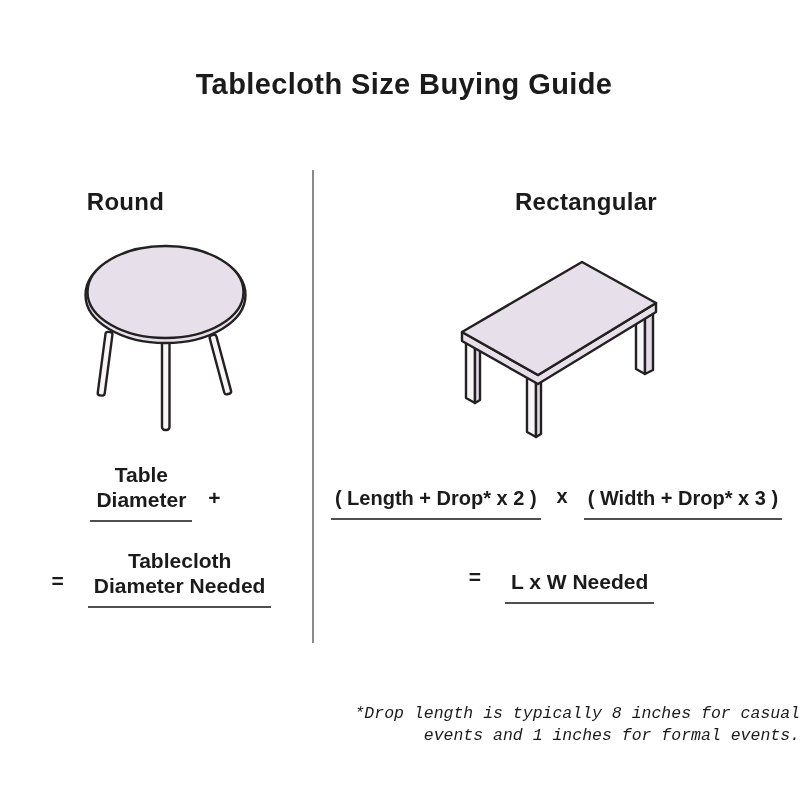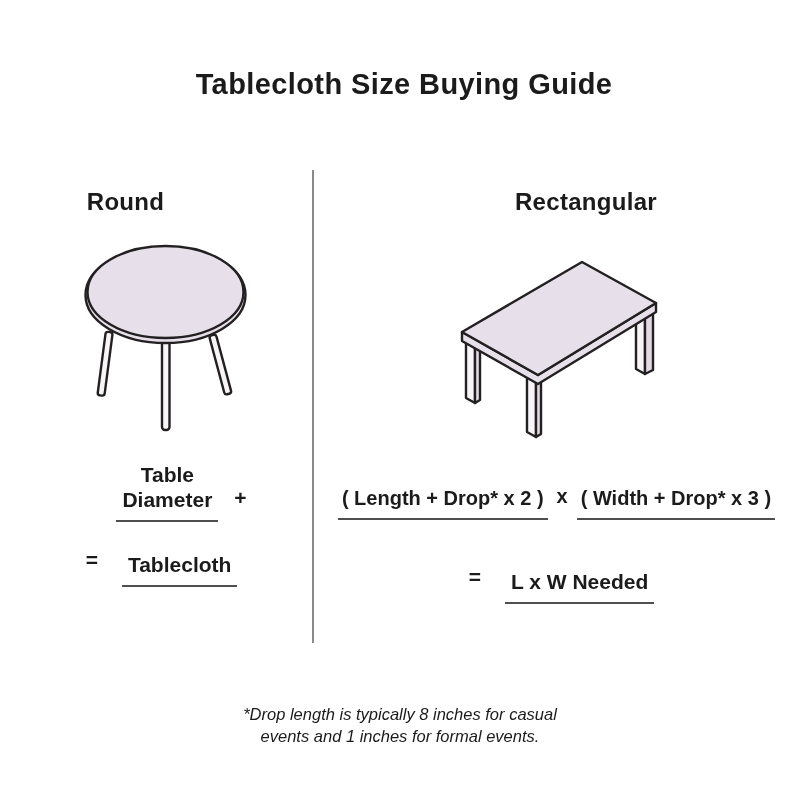--- a/index.html
+++ b/index.html
@@ -63,34 +63,35 @@
   .term {
     display: inline-block;
     text-align: center;
     line-height: 1.2;
     border-bottom: 2px solid var(--underline);
     padding: 0 6px 8px;
   }
   .op { margin-bottom: 12px; padding: 0 2px; }
   .eq { margin-bottom: 15px; padding: 0 10px; }
 
-  .round-row1 { left: 0;     width: 313px; top: 462px; margin-left: 26px; }
+  .round-row1 { left: 0;     width: 313px; top: 462px; }
   .round-row2 { left: 0;     width: 313px; top: 548px; }
-  .rect-row1  { left: 313px; width: 487px; top: 485px; font-size: 20px; gap: 7px; }
+  .rect-row1  { left: 313px; width: 487px; top: 485px; font-size: 20px; }
   .rect-row1 .term { padding: 0 4px 8px; }
   .rect-row2  { left: 313px; width: 487px; top: 565px; }
 
   .footnote {
     position: absolute;
     top: 703px; left: 0; width: 100%;
-    text-align: center;
+    text-align: right;
     font-style: italic;
     font-size: 16.5px;
     font-weight: 500;
     line-height: 1.35;
+    font-family: Liberation Mono, monospace;
   }
 
   
   svg .ink   { stroke: var(--outline); stroke-width: 2.4; stroke-linejoin: round; stroke-linecap: round; }
   svg .top   { fill: var(--table-top); }
   svg .leg   { fill: var(--table-leg); }
   svg .legside { fill: var(--table-leg-side); }
 </style>
 </head>
 <body>
@@ -139,20 +140,21 @@
       <span>Table</span><br>
       <span>Diameter</span>
     </span>
     <span class="op">+</span>
   </div>
 
   <div class="formula-row round-row2">
     <span class="eq">=</span>
     <span class="term">
       <span>Tablecloth</span><br>
+      <span>Diameter Needed</span>
     </span>
   </div>
 
   <div class="formula-row rect-row1">
     <span class="term">( Length + Drop* x 2 )</span>
     <span class="op">x</span>
     <span class="term">( Width + Drop* x 3 )</span>
   </div>
 
   <div class="formula-row rect-row2">

